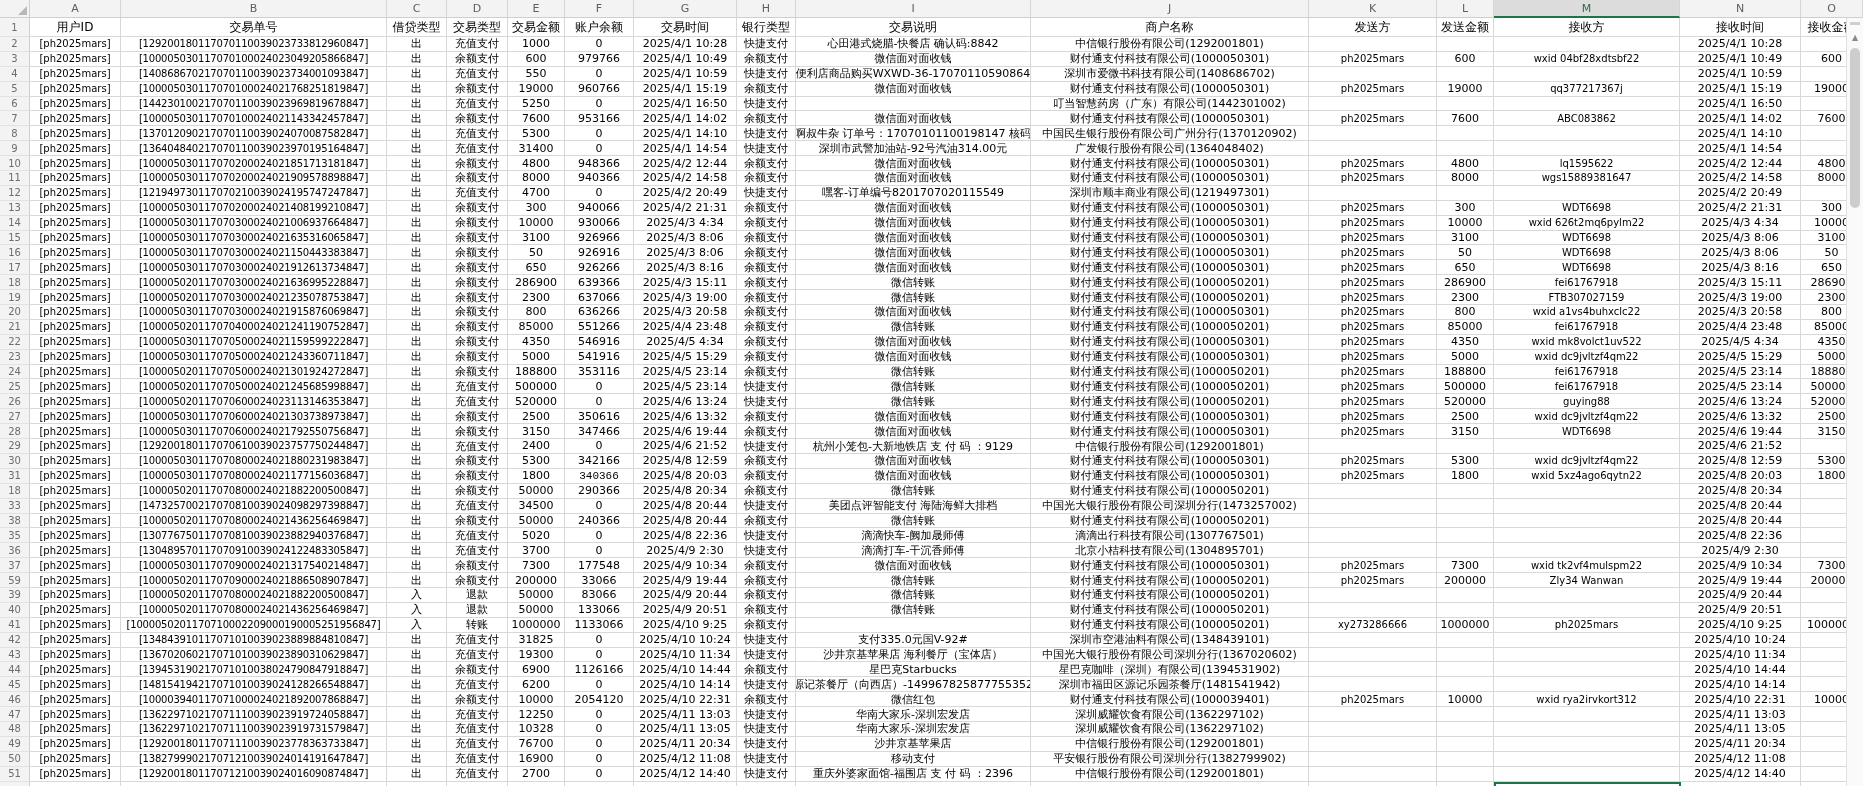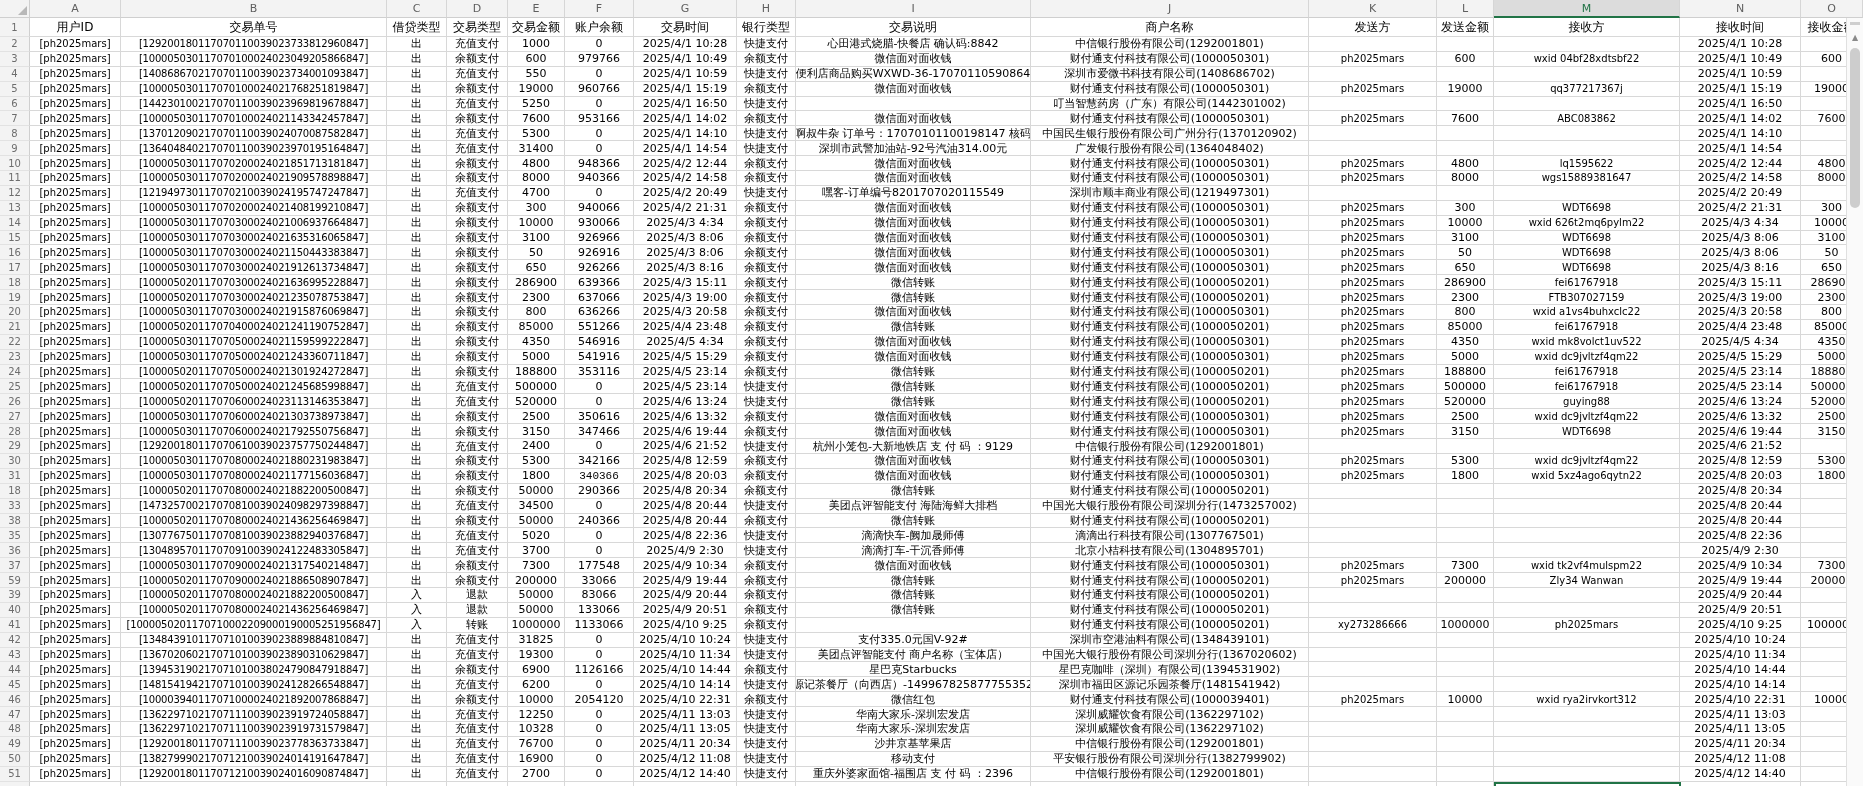--- a/index.html
+++ b/index.html
@@ -812,21 +812,21 @@
       <div class="row">
         <div class="rn">43</div>
         <div class="cell col-A" style="width: 91px;">[ph2025mars]</div>
         <div class="cell col-B" style="width: 266px;">[136702060217071010039023890310629847]</div>
         <div class="cell col-C" style="width: 60px;">出</div>
         <div class="cell col-D" style="width: 61px;">充值支付</div>
         <div class="cell col-E" style="width: 57px;">19300</div>
         <div class="cell col-F" style="width: 69px;">0</div>
         <div class="cell col-G" style="width: 103px;">2025/4/10 11:34</div>
         <div class="cell col-H" style="width: 59px;">快捷支付</div>
-        <div class="cell col-I" style="width: 235px;">美团点评智能支付 商户名称（宝体店）</div>
+        <div class="cell col-I" style="width: 235px;">沙井京基苹果店 海利餐厅（宝体店）</div>
         <div class="cell col-J" style="width: 278px;">中国光大银行股份有限公司深圳分行(1367020602)</div>
         <div class="cell col-K" style="width: 128px;"></div>
         <div class="cell col-L" style="width: 57px;"></div>
         <div class="cell col-M" style="width: 186px;"></div>
         <div class="cell col-N" style="width: 121px;">2025/4/10 11:34</div>
         <div class="cell col-O" style="width: 62px;"></div>
       </div>
       <div class="row">
         <div class="rn">44</div>
         <div class="cell col-A" style="width: 91px;">[ph2025mars]</div>

